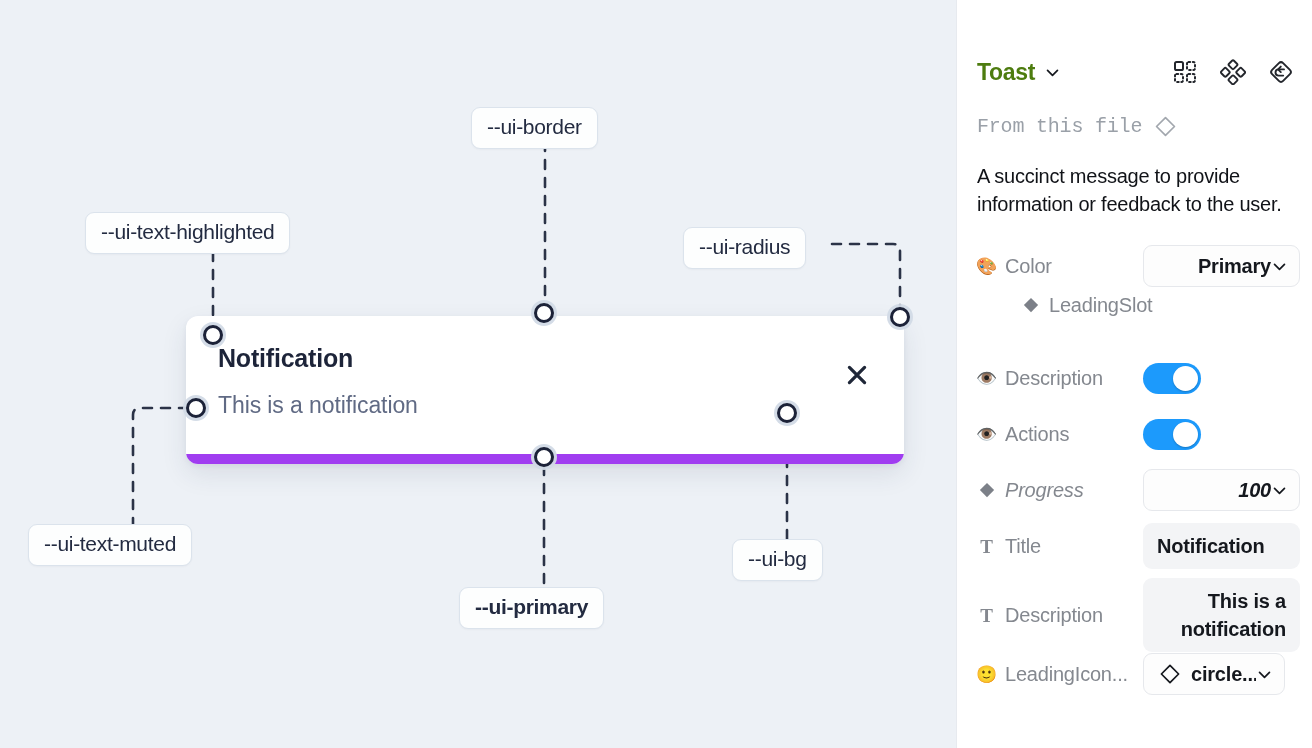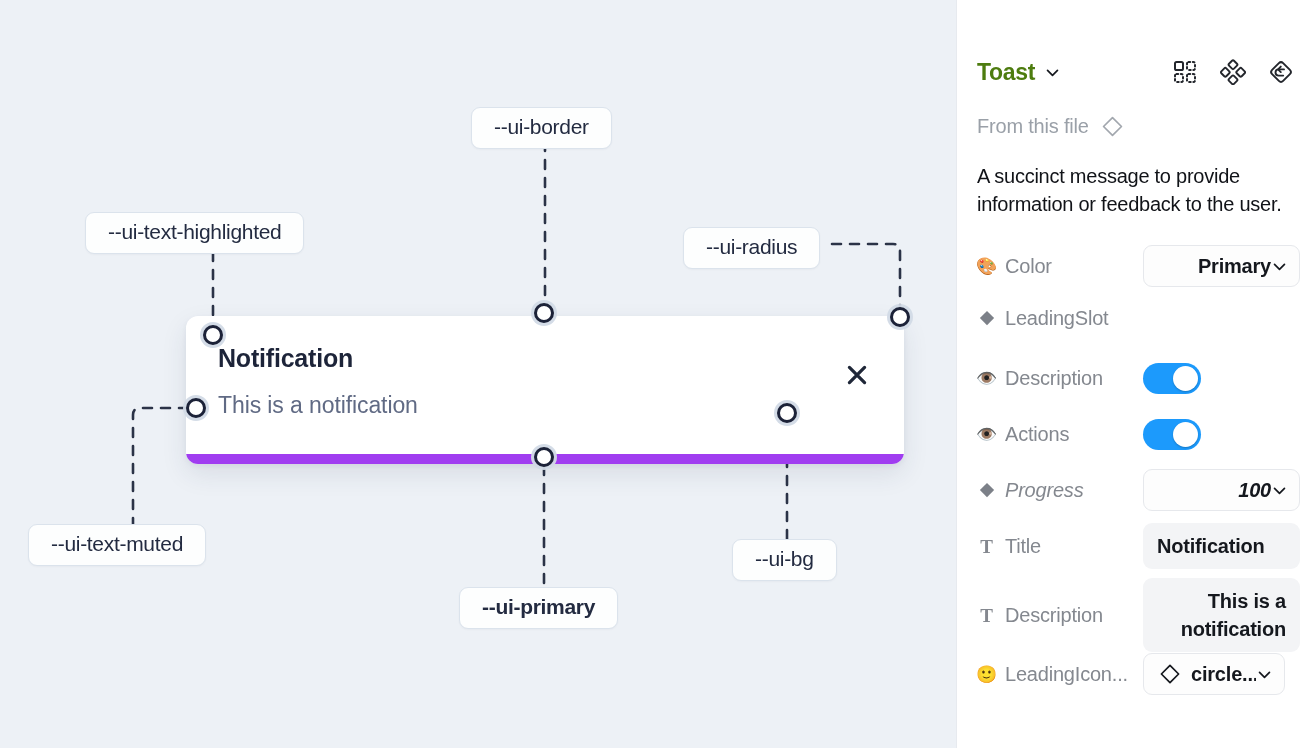--- a/index.html
+++ b/index.html
@@ -50,21 +50,21 @@
     height: 10px; width: 100%;
     background: #a03df0;
   }
 
   
   .pill {
     position: absolute;
     background: #fdfefe;
     border: 1.5px solid #dbe3ec;
     border-radius: 9px;
-    padding: 7px 22px 9px;
+    padding: 7px 15px 9px;
     font-size: 21px;
     color: #232b41;
     white-space: nowrap;
     letter-spacing: -.3px;
     box-shadow: 0 1px 2px rgba(40,50,80,.04);
     line-height: 1.15;
   }
 
   
   .anchor {
@@ -94,21 +94,21 @@
     font-size: 23px; font-weight: 700; color: #4d7c0f; letter-spacing: -.3px;
   }
   #panel-title-chevron { margin-left: 9px; display: flex; align-items: center; cursor: pointer; }
   #panel-header-icons { margin-left: auto; display: flex; align-items: center; gap: 22px; }
   .hdr-icon { width: 26px; height: 26px; cursor: pointer; display: block; }
 
   #from-file-row {
     position: absolute; left: 20px; top: 114px;
     display: flex; align-items: center; gap: 11px;
   }
-  #from-file-label { font-size: 20px; color: #9aa0a8; letter-spacing: -.2px; }
+  #from-file-label { font-size: 20px; color: #9aa0a8; letter-spacing: -.2px; font-family: Liberation Mono, monospace; }
 
   #panel-desc {
     position: absolute; left: 20px; top: 162px; width: 330px;
     font-size: 20px; line-height: 1.42; color: #111318; letter-spacing: -.25px;
   }
 
   #prop-list { position: absolute; left: 0; top: 244px; right: 0; }
   .prop-row {
     position: absolute; left: 0; right: 0;
     height: 44px; display: flex; align-items: center;
@@ -271,21 +271,21 @@
             <span class="sel-val">Primary</span>
             <span class="sel-chev">
               <svg viewBox="0 0 24 24" width="17" height="17" fill="none" stroke="#15181e" stroke-width="2.4" stroke-linecap="round" stroke-linejoin="round">
                   <path d="M5 9 L12 16 L19 9"></path>
                 </svg>
             </span>
           </div>
         </div>
       </div>
 
-      <div class="prop-row" style="top:52px;">
+      <div class="prop-row" style="top:39px;margin-left:44px;">
         <div class="prop-label">
           <span class="prop-icon">
             <svg viewBox="0 0 24 24" width="18" height="18" fill="#7c8088">
                 <path d="M12 2.5 L21.5 12 L12 21.5 L2.5 12 Z"></path>
               </svg>
           </span>
           <span>LeadingSlot</span>
         </div>
       </div>
 

